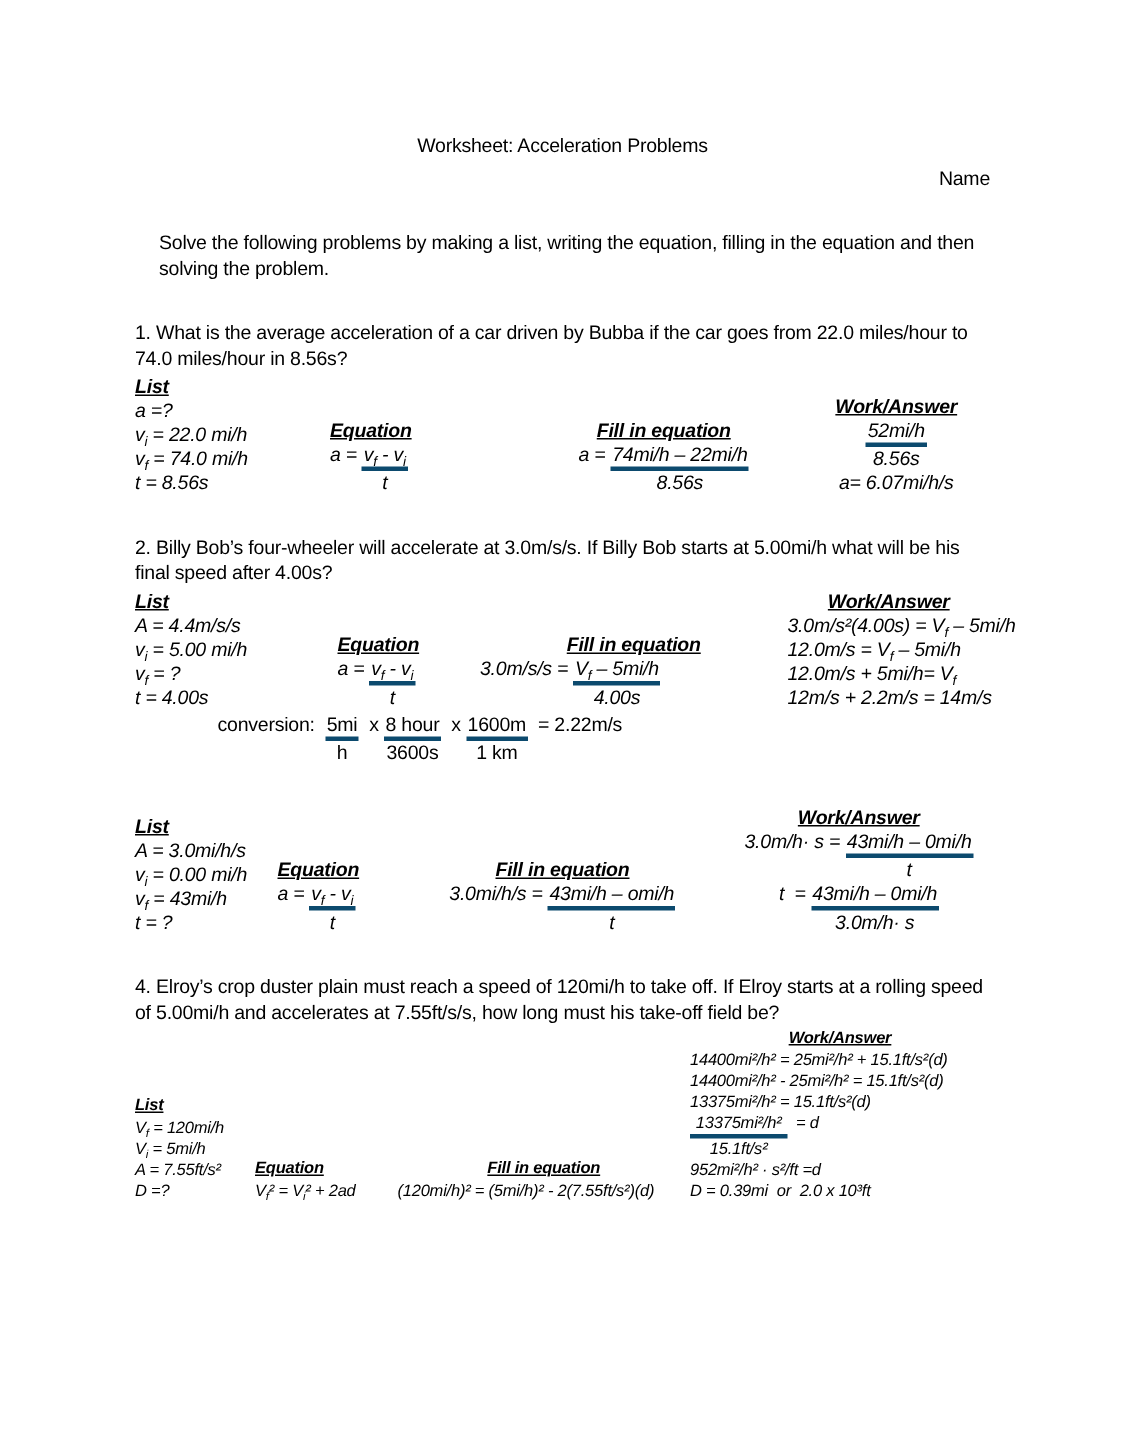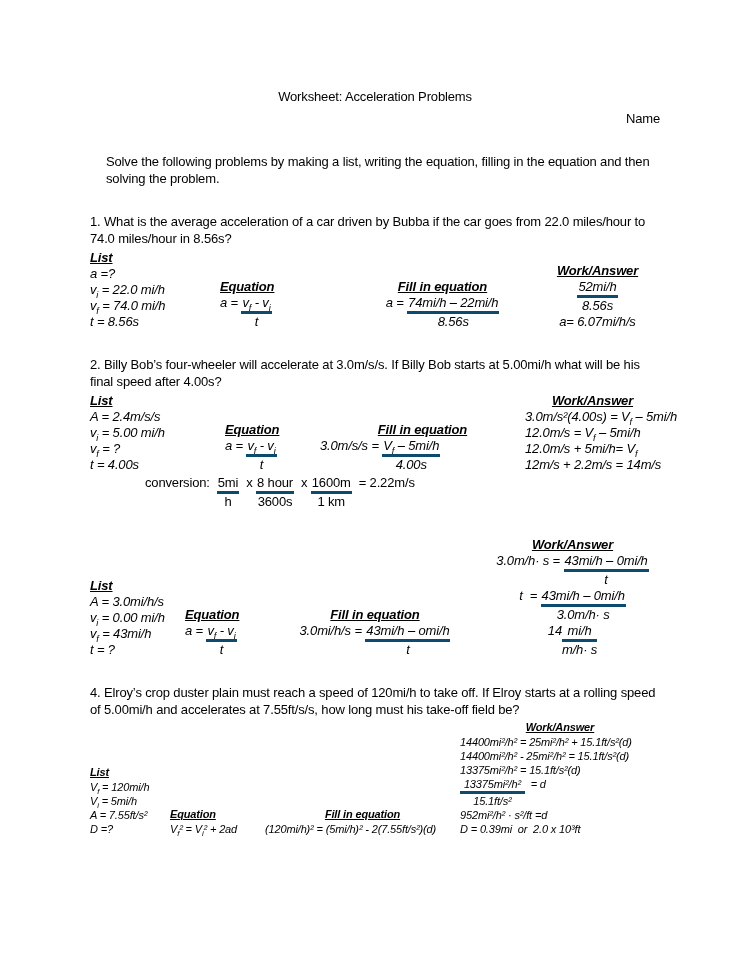--- a/index.html
+++ b/index.html
@@ -68,21 +68,21 @@
             <div class="line"><span class="fr"><span class="num">52mi/h</span><span class="den">8.56s</span></span></div>
             <div class="line">a= 6.07mi/h/s</div>
           </div>
         </div>
       </section>
       <section class="problem problem-2">
         <p class="statement">2.  Billy Bob’s four-wheeler will accelerate at 3.0m/s/s.  If Billy Bob starts at 5.00mi/h what will be his final speed after 4.00s?</p>
         <div class="cols">
           <div class="col c0 left">
             <div class="colhead">List</div>
-            <div class="line">A = 2.4m/s/s</div>
+            <div class="line">A = 4.4m/s/s</div>
             <div class="line">v<sub>i</sub> = 5.00 mi/h</div>
             <div class="line">v<sub>f</sub> = ?</div>
             <div class="line">t = 4.00s</div>
           </div>
           <div class="col c1 left">
             <div class="colhead">Equation</div>
             <div class="line">a = <span class="fr"><span class="num">v<sub>f</sub> - v<sub>i</sub></span><span class="den">t</span></span></div>
           </div>
           <div class="col c2 left">
             <div class="colhead">Fill in equation</div>
@@ -112,21 +112,20 @@
             <div class="line">a = <span class="fr"><span class="num">v<sub>f</sub> - v<sub>i</sub></span><span class="den">t</span></span></div>
           </div>
           <div class="col c2 center">
             <div class="colhead">Fill in equation</div>
             <div class="line">3.0mi/h/s = <span class="fr"><span class="num">43mi/h – omi/h</span><span class="den">t</span></span></div>
           </div>
           <div class="col c3 center">
             <div class="colhead">Work/Answer</div>
             <div class="line">3.0m/h· s = <span class="fr"><span class="num">43mi/h – 0mi/h</span><span class="den">t</span></span></div>
             <div class="line">t  = <span class="fr"><span class="num">43mi/h – 0mi/h</span><span class="den">3.0m/h· s</span></span></div>
-            <div class="line">14<span class="fr"><span class="num">mi/h</span><span class="den">m/h· s</span></span></div>
           </div>
         </div>
       </section>
       <section class="problem problem-4">
         <p class="statement">4.  Elroy’s crop duster plain must reach a speed of 120mi/h to take off.  If Elroy starts at a rolling speed of 5.00mi/h and accelerates at 7.55ft/s/s, how long must his take-off field be?</p>
         <div class="cols">
           <div class="col c0 left">
             <div class="colhead">List</div>
             <div class="line">V<sub>f</sub> = 120mi/h</div>
             <div class="line">V<sub>i</sub> = 5mi/h</div>

